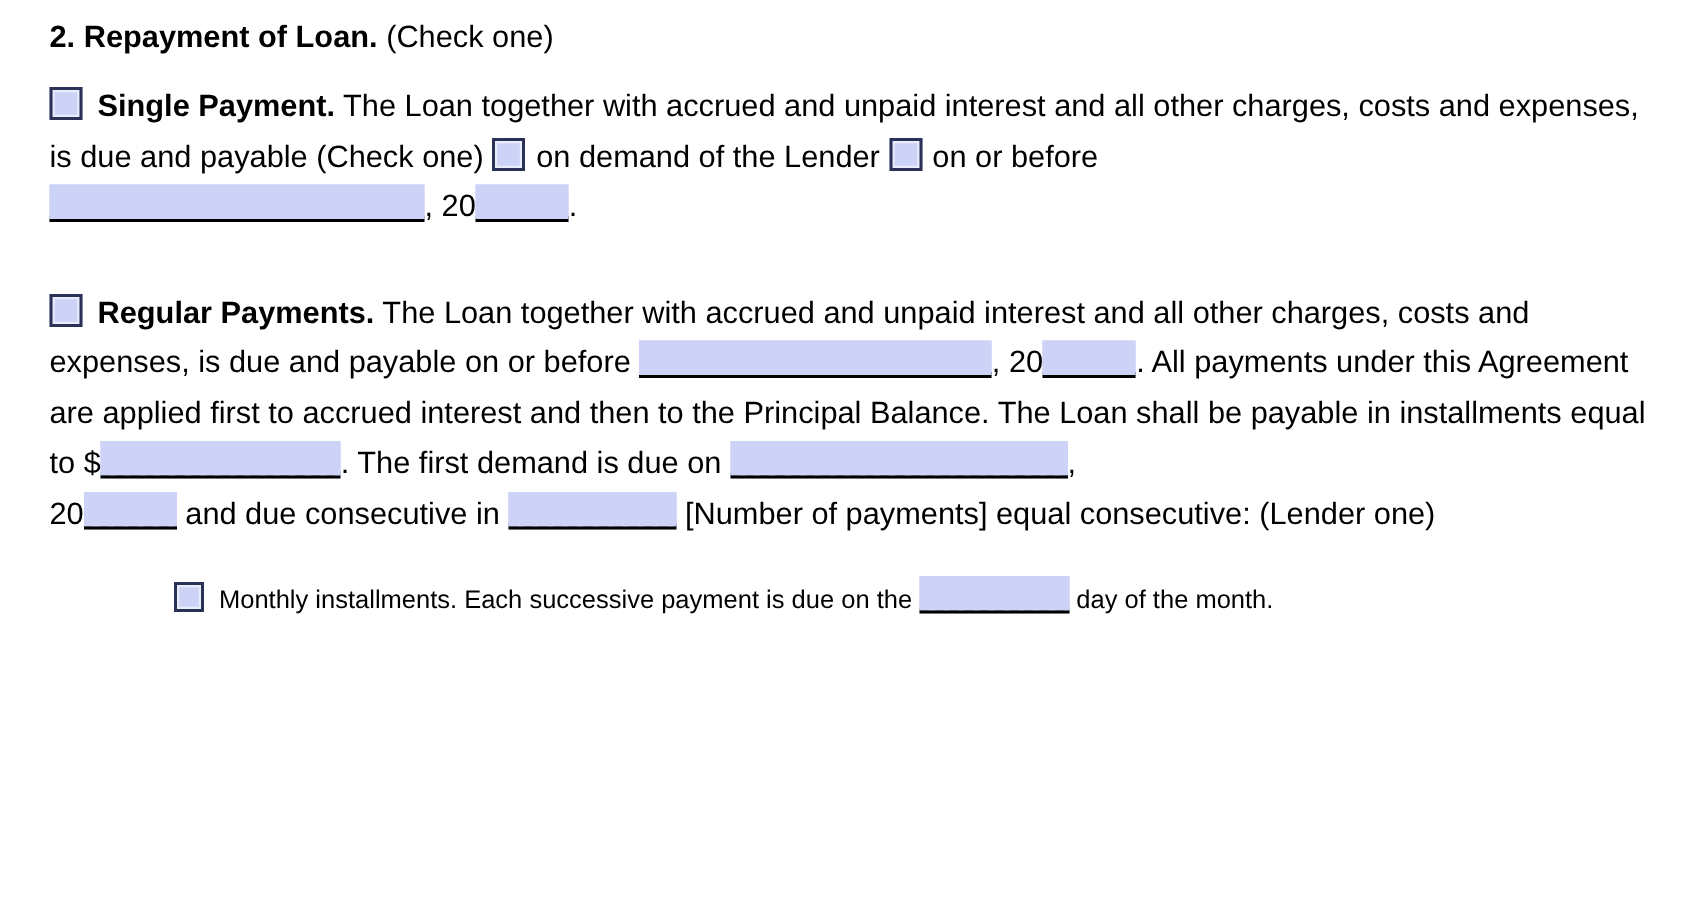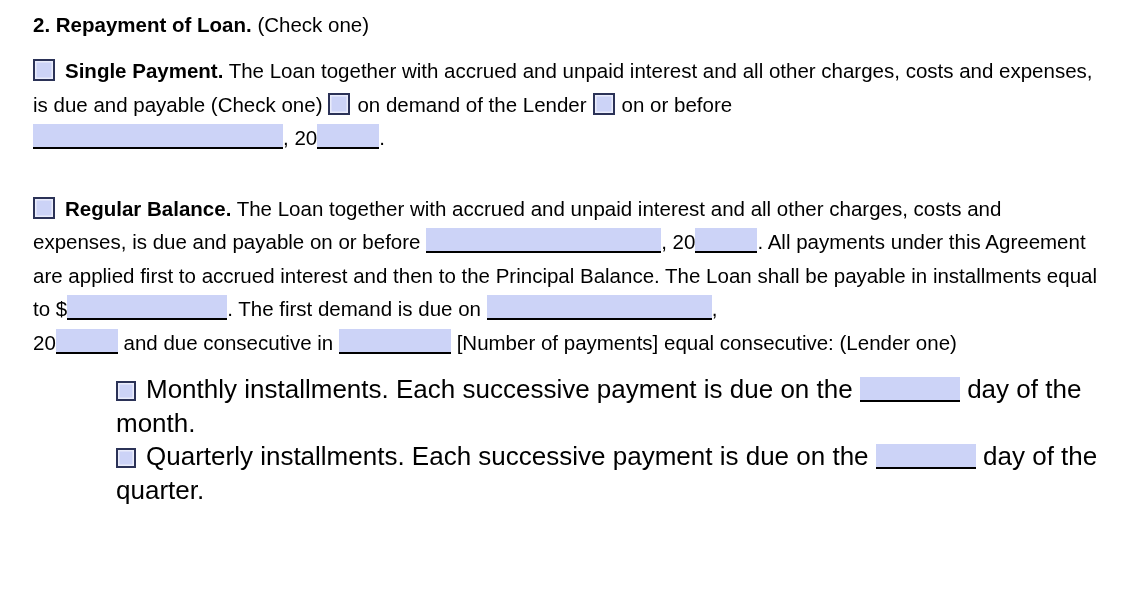--- a/index.html
+++ b/index.html
@@ -94,23 +94,23 @@
   .w-250 { width: 250px; }
   .w-235 { width: 235px; }
   .w-225 { width: 225px; }
   .w-160 { width: 160px; }
   .w-112 { width: 112px; }
   .w-100 { width: 100px; }
   .w-62  { width: 62px;  }
 
   
   .options {
-    margin-top: 14px;
+    margin-top: 24px;
     padding-left: 83px;
-    font-size: 26px;
+    font-size: 17px;
     line-height: 33.5px;
   }
   .opt-line { white-space: normal; }
 
   .nowrap { white-space: nowrap; text-align: center; }
 </style>
 </head>
 <body>
 
 <div class="page">
@@ -123,43 +123,38 @@
 
   <p class="para single">
     <span class="cb lg cb-lead"></span><span class="strong">Single Payment.</span>
     <span>The Loan together with accrued and unpaid interest and all other charges, costs and expenses, is due and payable (Check one)</span><span class="cb lg cb-inline"></span><span>on demand of the Lender</span><span class="cb lg cb-inline"></span><span>on or before</span>
     <br>
     <span class="blank w-250"></span><span>,</span>
     <span class="nowrap"><span>20</span><span class="blank w-62"></span><span>.</span></span>
   </p>
 
   <p class="para regular">
-    <span class="cb lg cb-lead"></span><span class="strong">Regular Balance.</span>
+    <span class="cb lg cb-lead"></span><span class="strong">Regular Payments.</span>
     <span>The Loan together with accrued and unpaid interest and all other charges, costs and expenses, is due and payable on or before</span>
     <span class="blank w-235"></span><span>,</span>
     <span class="nowrap"><span>20</span><span class="blank w-62"></span></span><span>. All payments under this Agreement are applied first to accrued interest and then to the Principal Balance. The Loan shall be payable in installments equal to $</span><span class="blank w-160"></span><span>. The first demand is due on</span>
     <span class="blank w-225"></span><span>,</span>
     <br>
     <span class="nowrap"><span>20</span><span class="blank w-62"></span></span>
     <span>and due consecutive in</span>
     <span class="blank w-112"></span>
     <span>[Number of payments] equal consecutive: (Lender one)</span>
   </p>
 
   <div class="options">
 
     <div class="opt-line">
       <span class="cb sm cb-lead"></span><span>Monthly installments. Each successive payment is due on the</span>
       <span class="blank w-100"></span>
       <span>day of the month.</span>
     </div>
 
-    <div class="opt-line">
-      <span class="cb sm cb-lead"></span><span>Quarterly installments. Each successive payment is due on the</span>
-      <span class="blank w-100"></span>
-      <span>day of the quarter.</span>
-    </div>
 
 
 
   </div>
 
 </div>
 
 </body></html>

